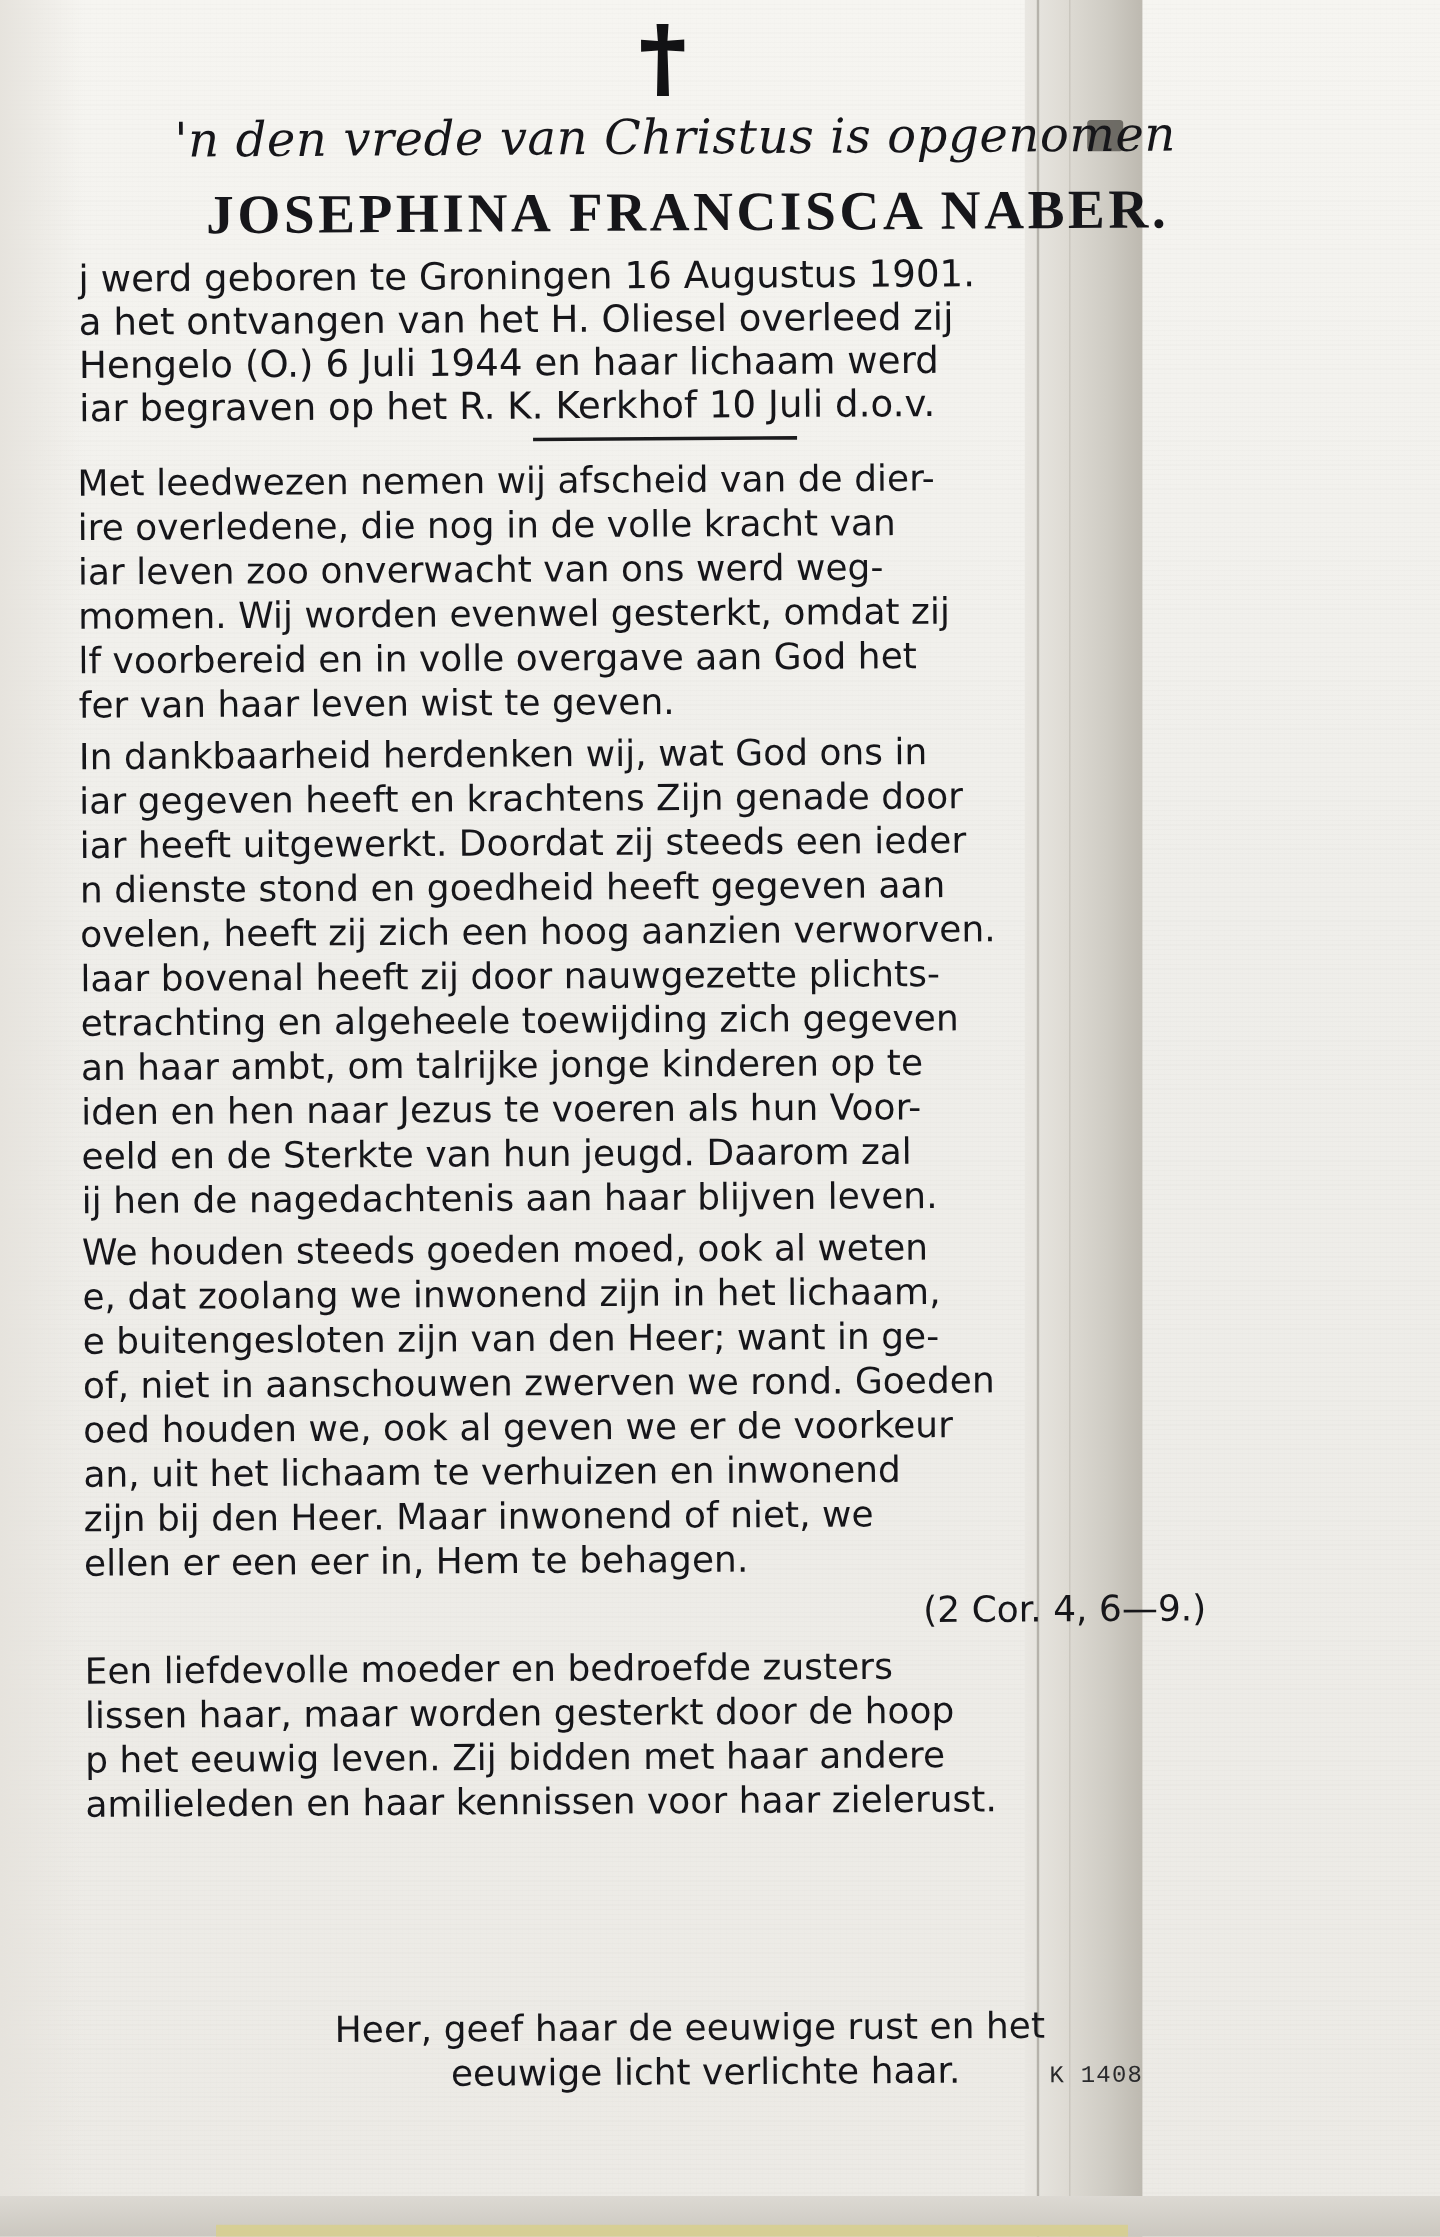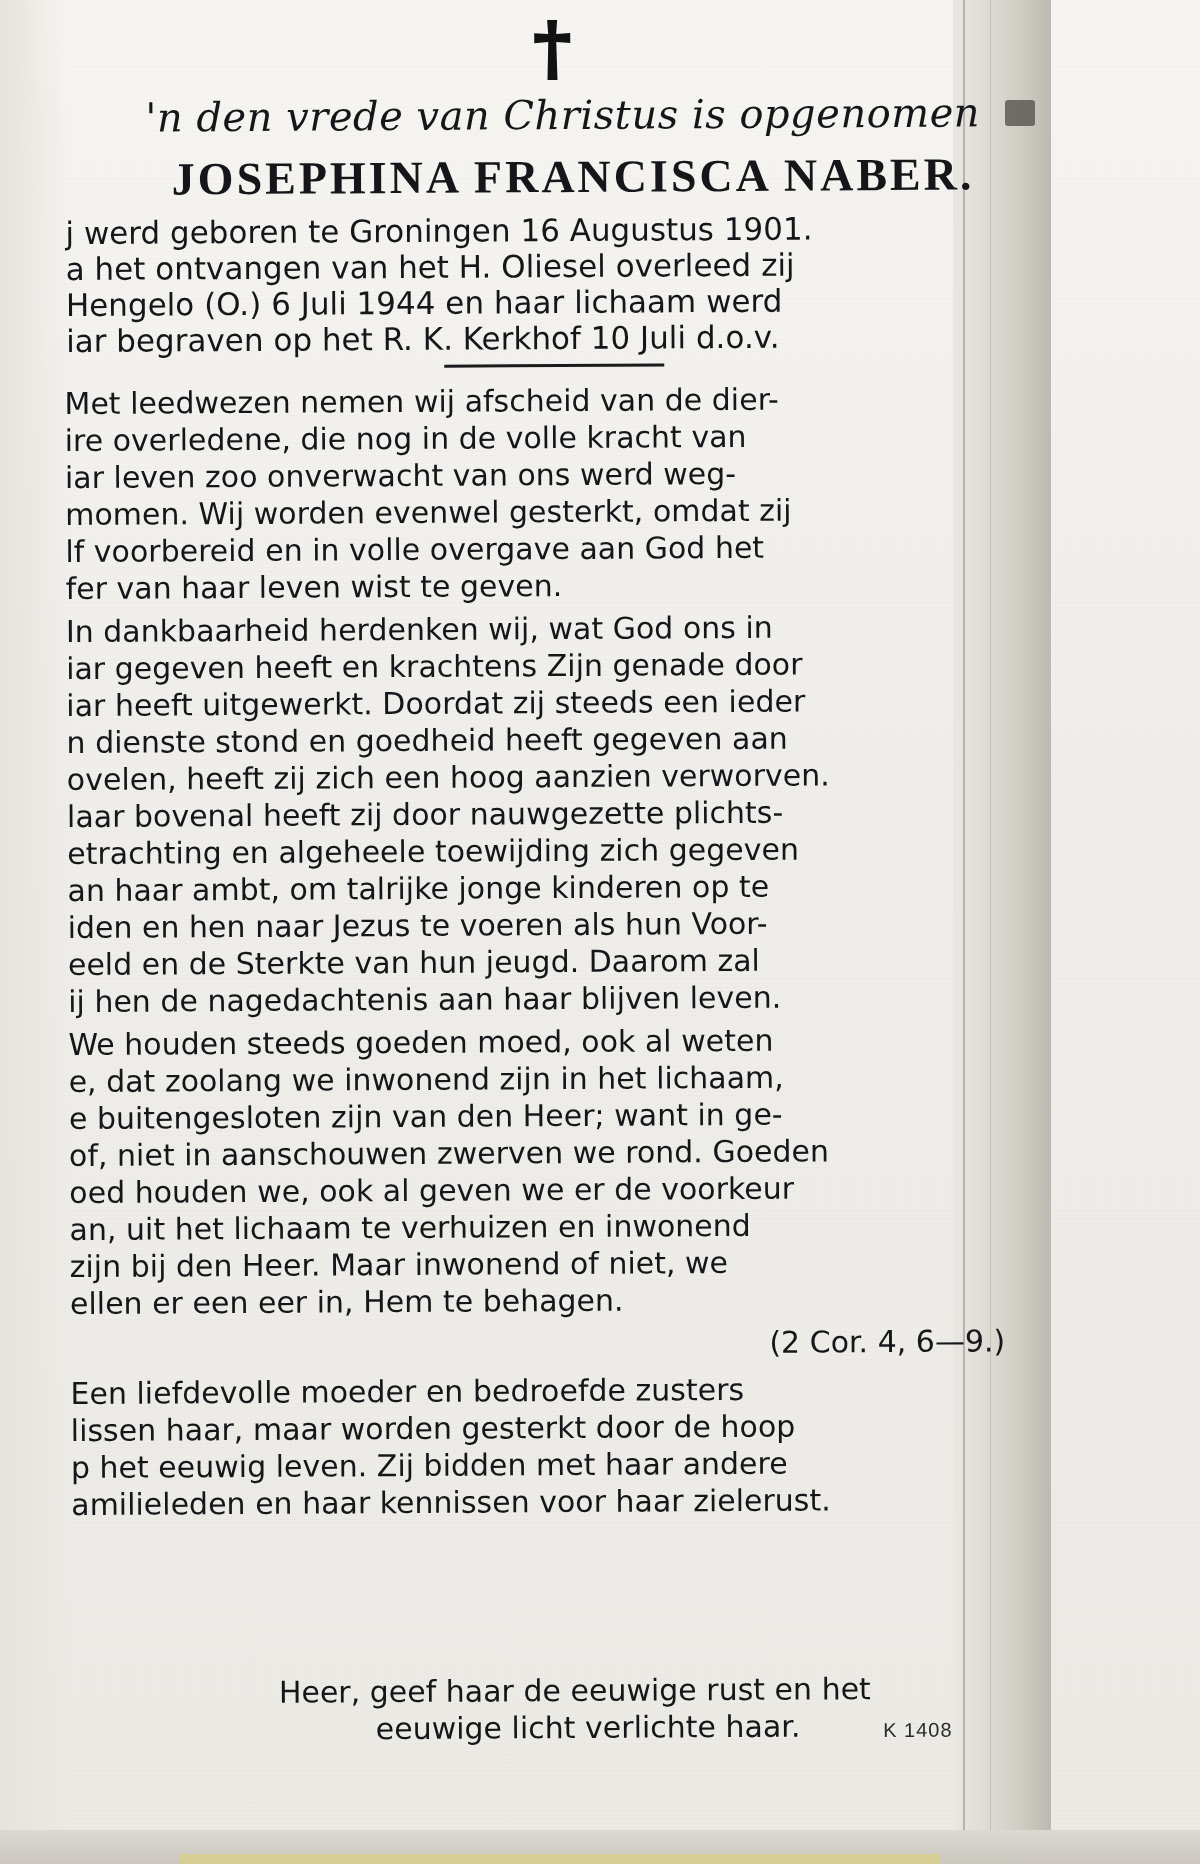--- a/index.html
+++ b/index.html
@@ -8,21 +8,21 @@
   }
   body {
     width: 1200px;
     height: 1864px;
     background: #ffffff;
     font-family: "Liberation Sans", sans-serif;
     overflow: hidden;
   }
   .page {
     position: relative;
-    width: 1051px;
+    width: 952px;
     height: 1864px;
     background: #f4f2ee;
   }
   
   .scan {
     position: absolute;
     left: 0;
     top: 0;
     width: 1200px;
     height: 1864px;
@@ -183,21 +183,21 @@
     font-size: 30px;
     line-height: 37px;
     text-align: center;
   }
   .closing div { white-space: nowrap; }
   .closing .l2 { padding-left: 26px; }
   .refcode {
     position: absolute;
     right: 130px;
     bottom: 120px;
-    font-family: Liberation Sans, sans-serif;
+    font-family: Liberation Mono, monospace;
     font-size: 20px;
     letter-spacing: 1px;
     color: #2a2a2c;
   }
   
   .skew {
     transform: rotate(-0.35deg);
     transform-origin: 50% 0%;
   }
 </style>

